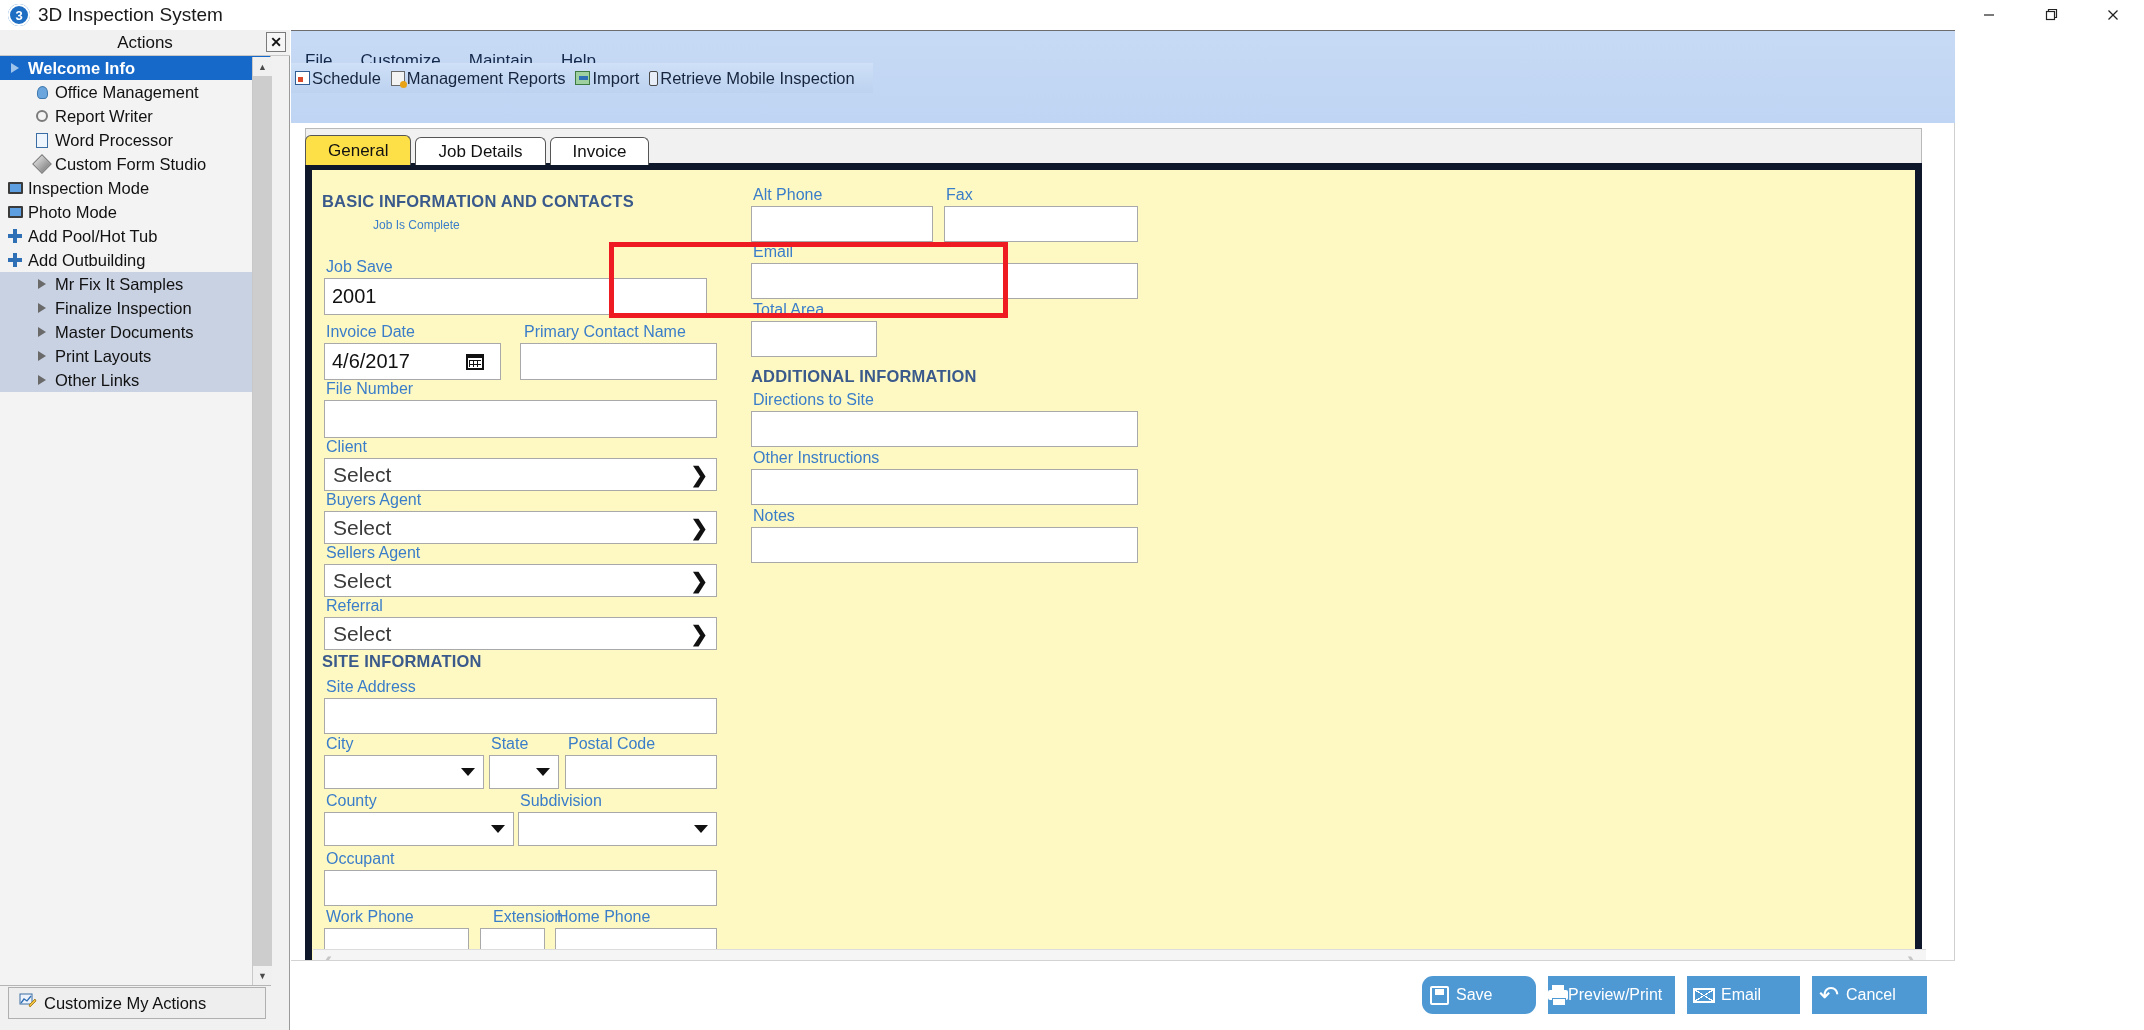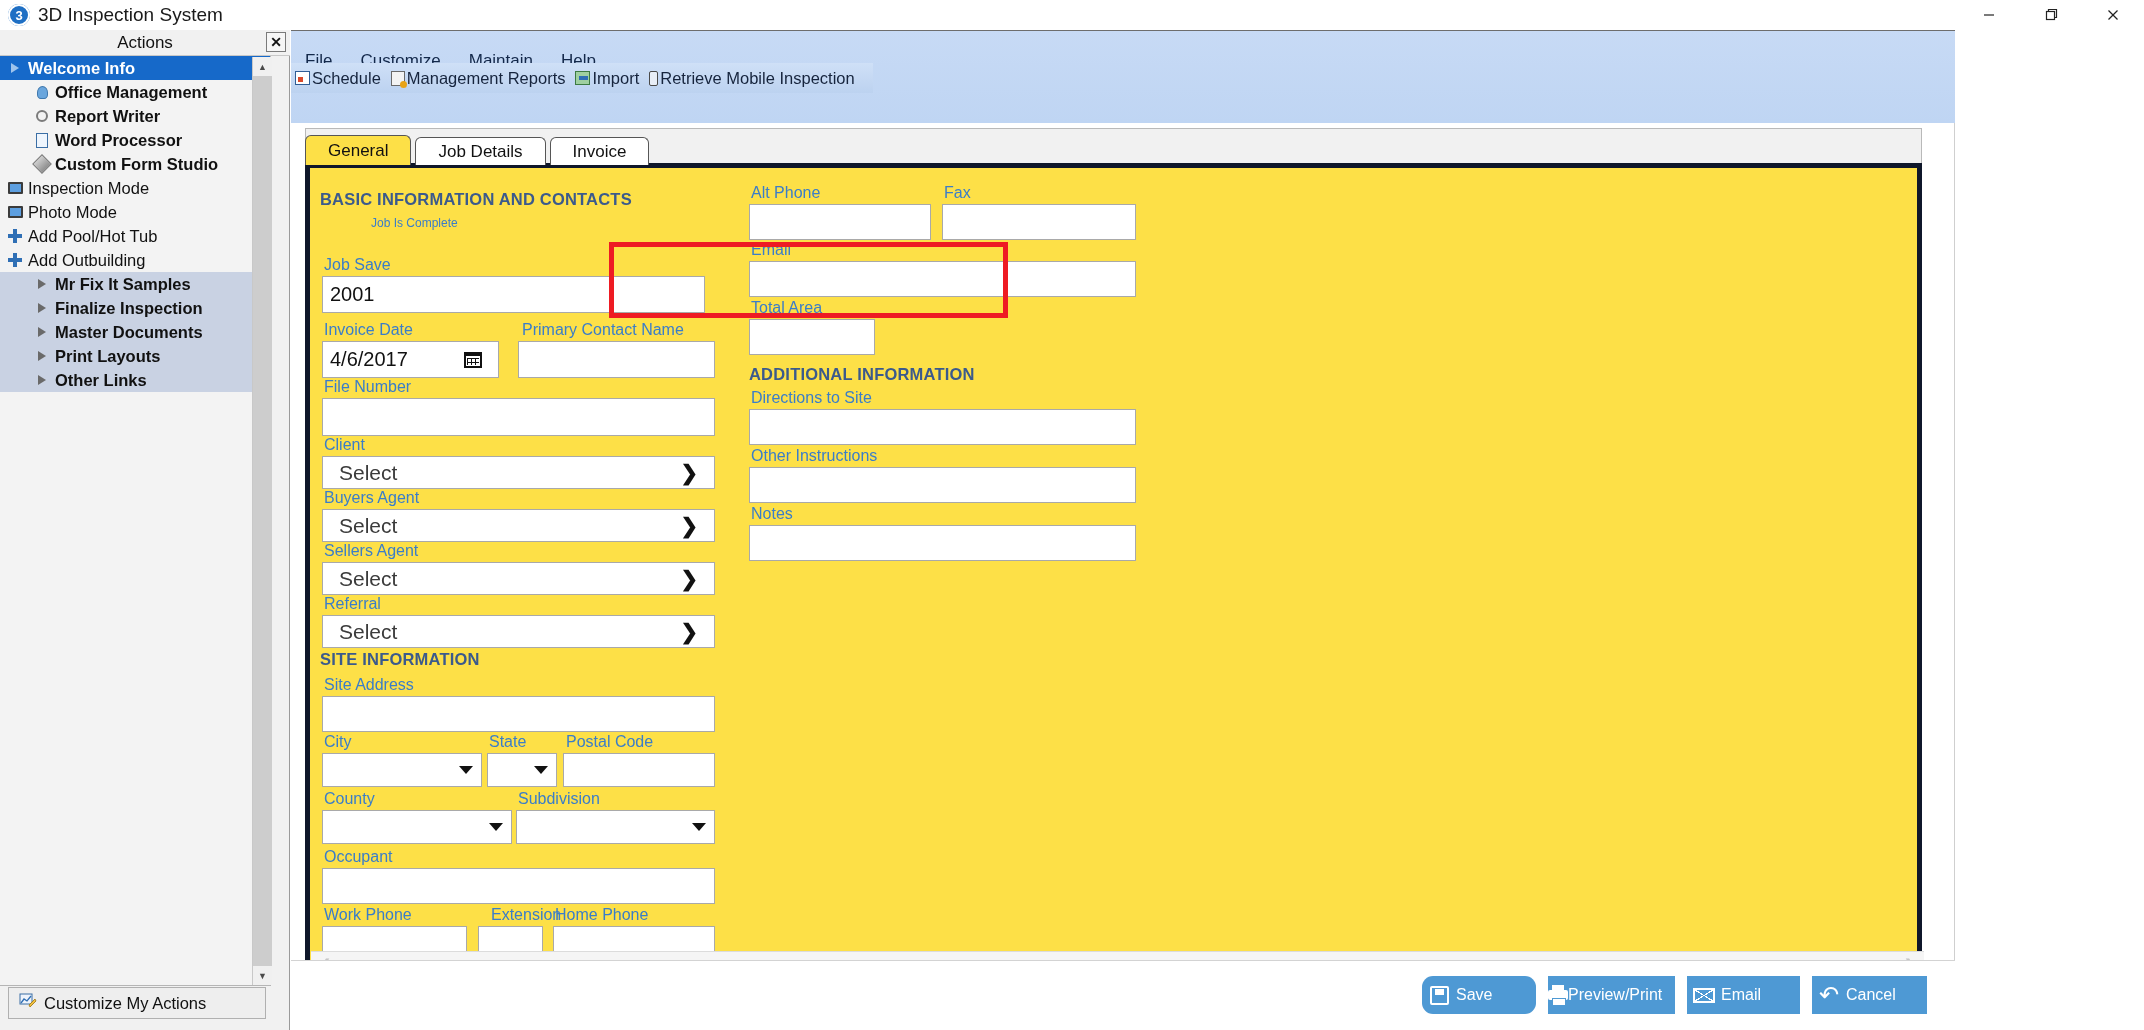--- a/index.html
+++ b/index.html
@@ -59,21 +59,21 @@
     border:1px solid #b5b5b5; border-left:none; border-top:none;
     overflow:hidden;
   }
   .act-item{
     height:24px; display:flex; align-items:center;
     padding-left:5px; font-size:16.5px; color:#111;
     white-space:nowrap;
   }
   .act-item .ic{ width:20px; min-width:20px; display:flex; align-items:center; justify-content:center; margin-right:3px;}
   .act-item.selected{ background:#1669c9; color:#ffffff; font-weight:bold; }
-  .act-item.bold{ font-weight:bold;padding-left:32px; }
+  .act-item.bold{ font-weight:normal;padding-left:32px; }
   .act-group{ background:#c9d2e3; font-weight:bold; }
   .tri{
     width:0;height:0;border-left:8px solid #6a6a6a;
     border-top:5px solid transparent;border-bottom:5px solid transparent;
   }
   .act-item.selected .tri{ border-left-color:#9fc4ec; }
   .plus-ic{ position:relative; width:14px;height:14px; }
   .plus-ic:before,.plus-ic:after{
     content:""; position:absolute; background:#2f6fb5;
   }
@@ -148,31 +148,31 @@
     height:28px; padding:0 22px;
     background:#ffffff; border:1px solid #565656;
     border-bottom:none;
     border-radius:6px 6px 0 0;
     display:flex;align-items:center;justify-content:center;
     font-size:17px;color:#111; margin-right:4px;
   }
   .tab.active{ background:#fde047; height:30px; }
   #form-body{
     position:absolute; left:14px; top:133px; width:1617px; height:820px;
-    background:#fde047; border:5px solid #0f172a;
+    background:#fef9c3; border:7px solid #0f172a;
   }
   .sect-title{ position:absolute; font-size:16.5px; font-weight:bold; color:#3b5a8c; letter-spacing:.2px;}
   .fld-label{ position:absolute; font-size:16px; color:#3a7dc9; white-space:nowrap;}
   .fld-box{
     position:absolute; background:#ffffff; border:1px solid #a9a9a9;
   }
   .fld-box.txt{ font-size:20px; color:#111; padding:2px 7px; display:flex; align-items:center;}
   .sel-box{
     position:absolute; background:#ffffff; border:1px solid #a9a9a9;
-    display:flex; align-items:center; padding:0 16px;
+    display:flex; align-items:center; padding:0 8px;
     font-size:21px; color:#3b3b3b;
   }
   .sel-box .chev{ margin-left:auto; font-size:21px; color:#111; font-weight:bold; line-height:1;}
   .combo{
     position:absolute; background:#ffffff; border:1px solid #a9a9a9;
     display:flex; align-items:center;
   }
   .combo .caret{
     margin-left:auto; margin-right:8px;
     width:0;height:0;border-left:7px solid transparent;border-right:7px solid transparent;border-top:8px solid #111;

